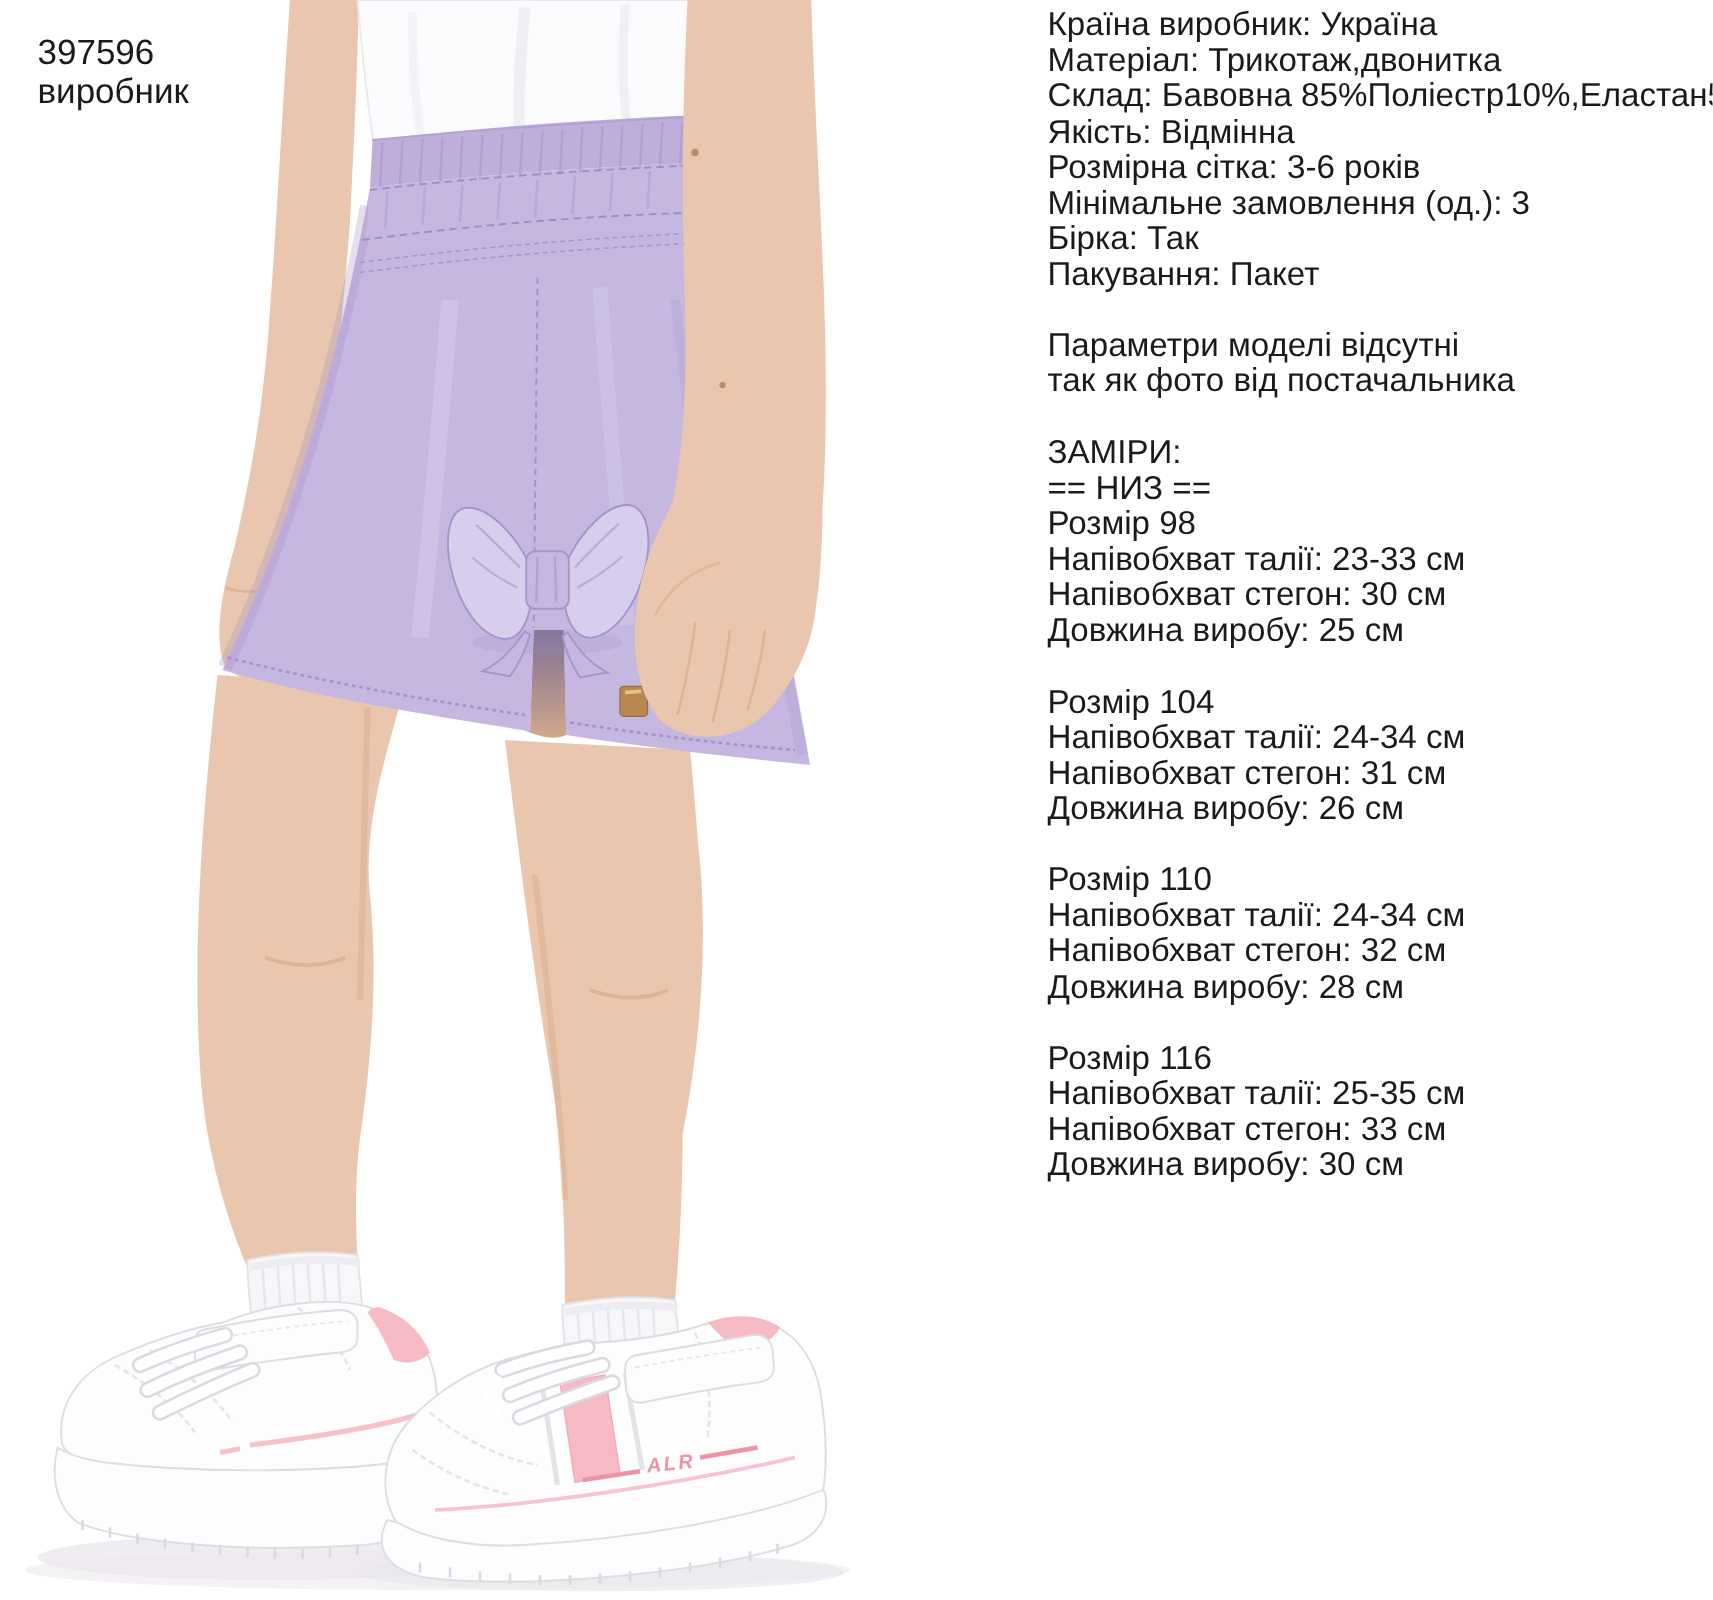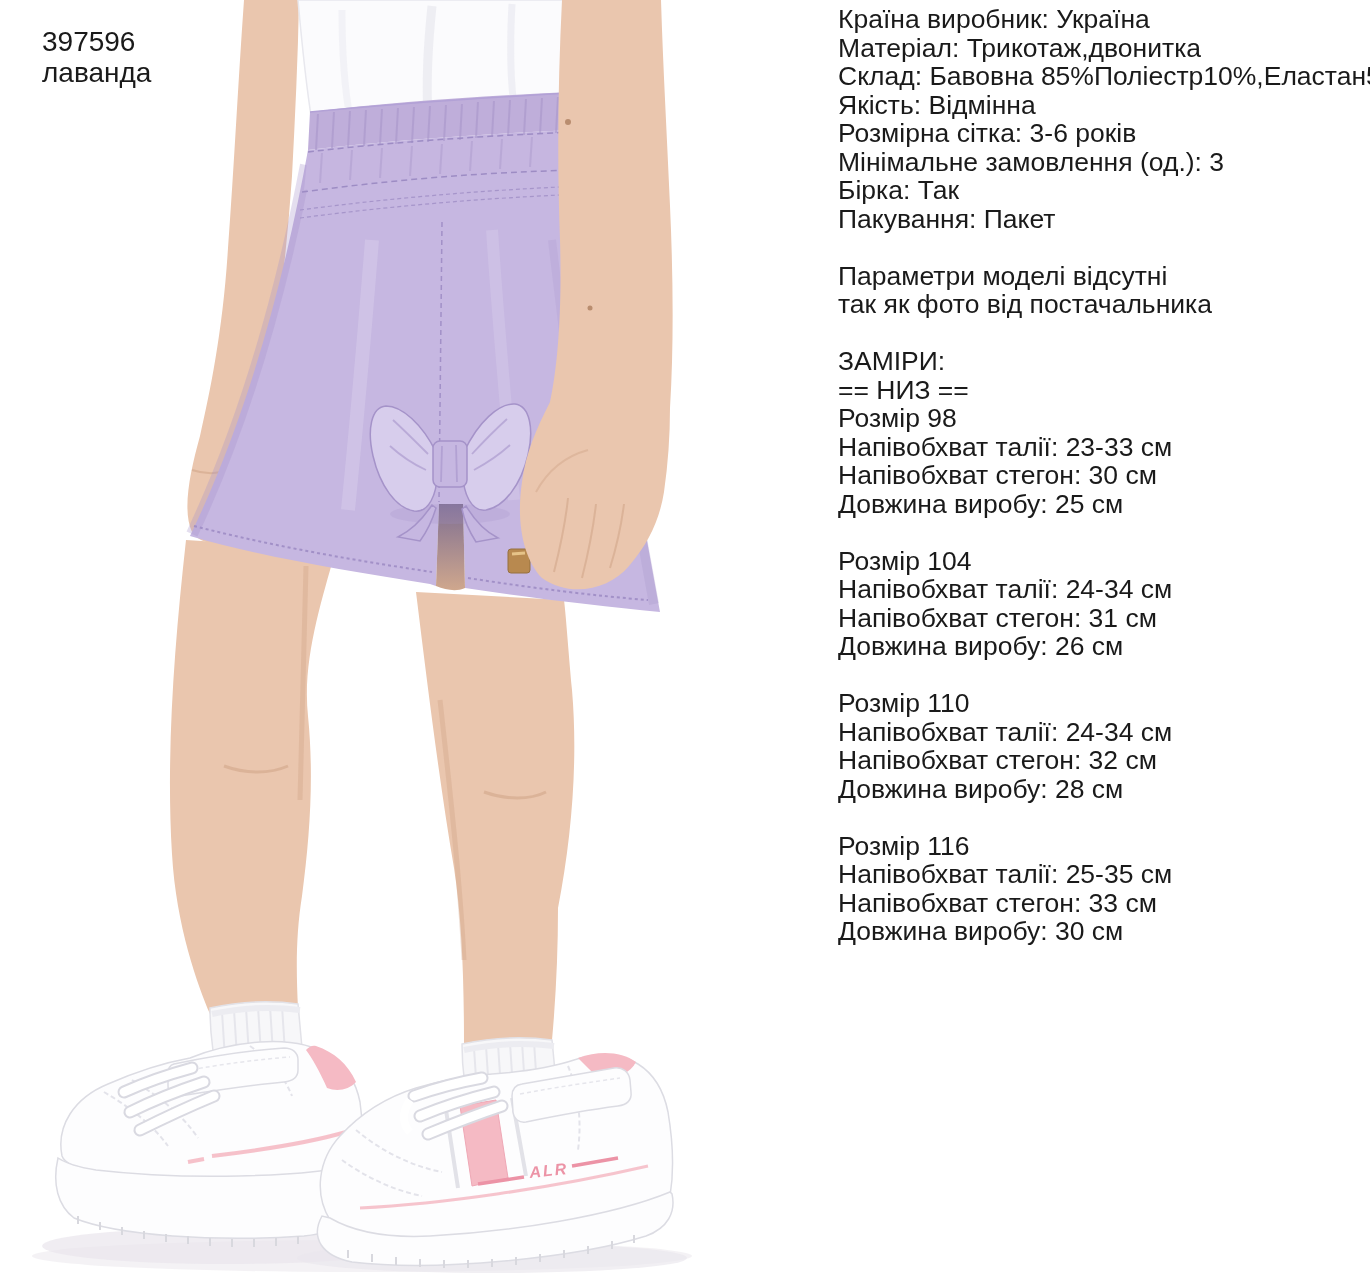--- a/index.html
+++ b/index.html
@@ -9,40 +9,40 @@
     --c-pink:#f5bac4; --c-pinkdeep:#ec93a6; --c-gold:#b8894f;
     --c-floor:#e9e6ec; --c-text:#1a1a1a; --c-background:#ffffff;
   }
   html,body{margin:0;padding:0;}
   body{
     width:1370px;height:1280px;position:relative;overflow:hidden;
     background:var(--c-background,#fff);
     color:var(--c-text,#1a1a1a);
     font-family:"Liberation Sans", sans-serif;
   }
-  .photo{position:absolute;left:12px;top:0;width:820px;height:1280px;}
+  .photo{position:absolute;left:0;top:0;width:820px;height:1280px;}
   .photo svg{position:absolute;left:0;top:0;}
   .product-id{
     position:absolute;left:30px;top:26px;z-index:2;
     font-size:28px;line-height:31px;white-space:nowrap;
   }
   .specs{
     position:absolute;left:838px;top:5px;
     font-size:26.5px;line-height:28.5px;white-space:nowrap;
   }
   .specs .line{height:28.5px;}
   .specs .gap{height:28.5px;}
 </style>
 </head>
 <body>
 
 <div class="photo">
   <div class="product-id">
     <div>397596</div>
-    <div>лаванда</div>
+    <div>виробник</div>
   </div>
 
   <svg width="820" height="1280" viewBox="0 0 820 1280" xmlns="http://www.w3.org/2000/svg">
     <defs>
       <linearGradient id="slitG" x1="0" y1="0" x2="0" y2="1">
         <stop offset="0" stop-color="#7f6f92"></stop>
         <stop offset="1" stop-color="#cfa78d"></stop>
       </linearGradient>
     </defs>
 

